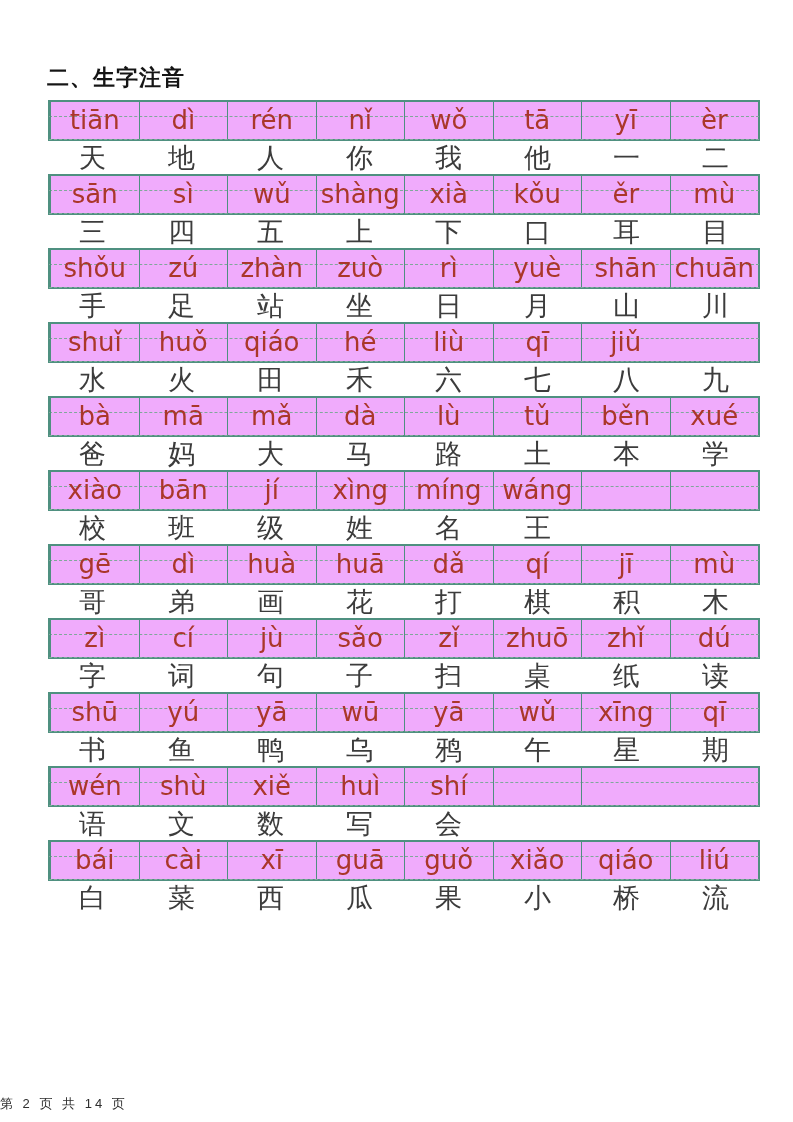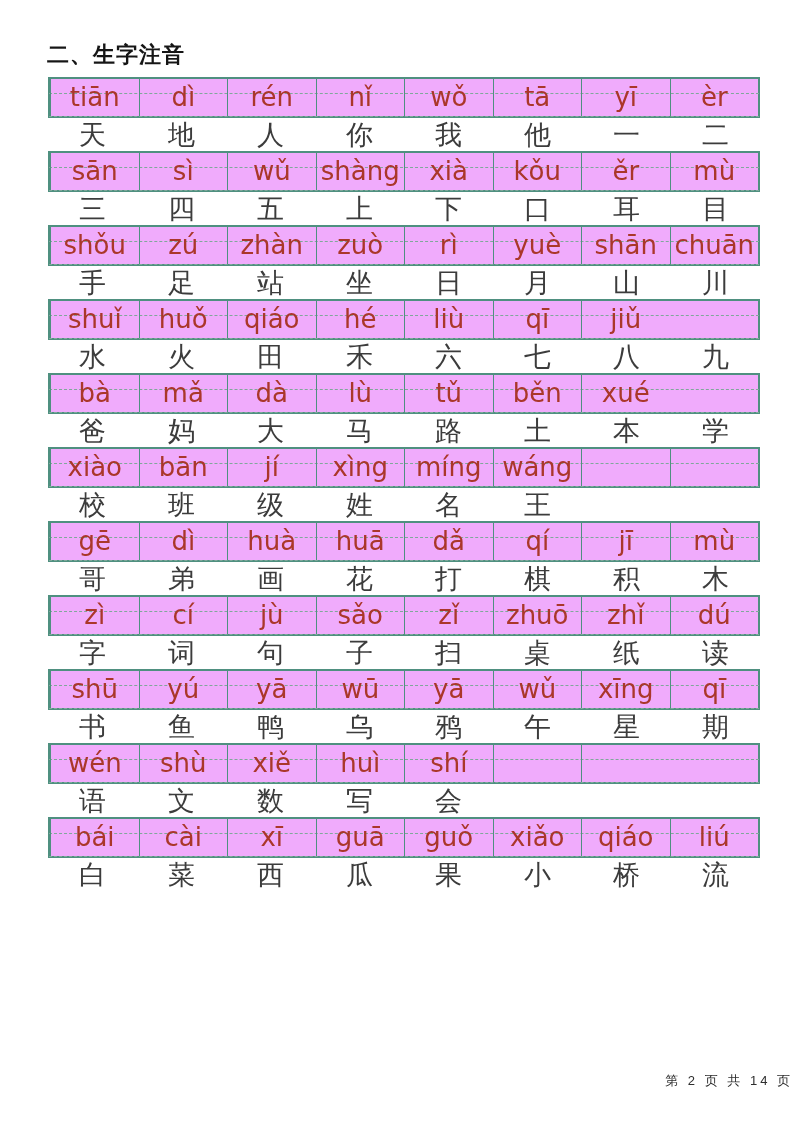--- a/index.html
+++ b/index.html
@@ -3,21 +3,21 @@
 <meta charset="utf-8">
 <style>
   html, body { margin:0; padding:0; }
   body {
     width:793px; height:1122px;
     background:#ffffff;
     font-family:"Liberation Sans", sans-serif;
     position:relative;
     overflow:hidden;
   }
-  .sheet { position:absolute; inset:0; background:#fff; }
+  .sheet { position:absolute; inset:0; background:#fff;margin-top:23px; }
   .title {
     position:absolute; left:47px; top:40px;
     margin:0;
     font-size:22px; font-weight:700;
     color:var(--title,#151515);
     font-family:"Liberation Sans", sans-serif;
     letter-spacing:1px;
   }
   .grid {
     position:absolute; left:48px; top:77px; width:712px;
@@ -63,21 +63,21 @@
   }
   .c-text {
     font-size:27px;
     color:var(--char,#3c3c3c);
     font-family:"Liberation Serif", serif;
     line-height:1;
     padding-top:2px;
   }
   .footer {
     position:absolute; left:0; right:0; top:1072px;
-    text-align:right;
+    text-align:left;
     font-size:13px;
     letter-spacing:3px;
     color:#2e2e2e;
     font-family:"Liberation Sans", sans-serif;
   }
 </style>
 </head>
 <body>
 
 <div class="sheet">
@@ -309,20 +309,23 @@
   </div>
 
   <div class="row-block">
     <div class="pinyin-row">
       <div class="dash dash1"></div>
       <div class="dash dash2"></div>
     <div class="p-cell">
             <span class="p-text">bà</span>
           </div>
           <div class="p-cell">
+            <span class="p-text">mā</span>
+          </div>
+          <div class="p-cell">
             <span class="p-text">mǎ</span>
           </div>
           <div class="p-cell">
             <span class="p-text">dà</span>
           </div>
           <div class="p-cell">
             <span class="p-text">lù</span>
           </div>
           <div class="p-cell">
             <span class="p-text">tǔ</span>

